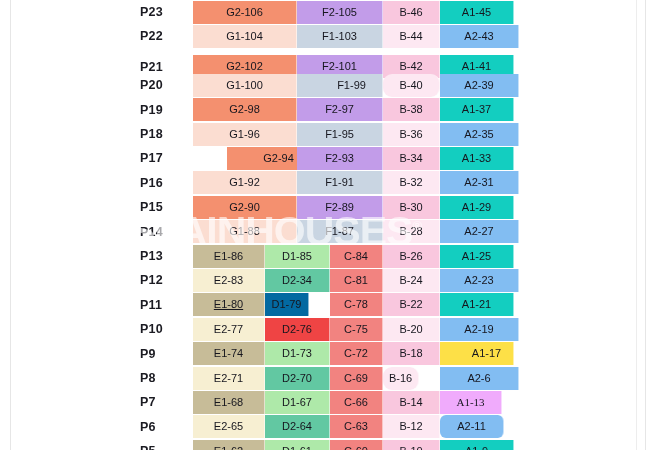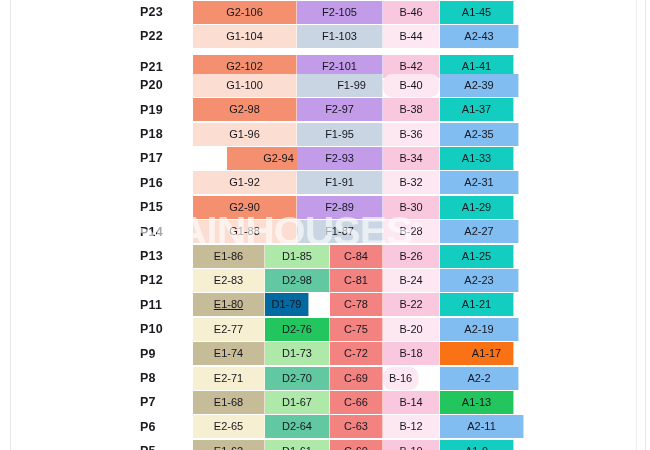--- a/index.html
+++ b/index.html
@@ -131,72 +131,72 @@
         <div class="lbl" style="color: rgb(27, 27, 34);">P13</div>
         <div class="cell" style="left: 193px; width: 72px; background: rgb(199, 188, 152); color: rgb(22, 22, 30);">E1-86</div>
         <div class="cell" style="left: 265px; width: 65px; background: rgb(174, 233, 169); color: rgb(22, 22, 30);">D1-85</div>
         <div class="cell" style="left: 330px; width: 53px; background: rgb(242, 131, 128); color: rgb(22, 22, 30);">C-84</div>
         <div class="cell" style="left: 383px; width: 57px; background: rgb(249, 199, 222); color: rgb(22, 22, 30);">B-26</div>
         <div class="cell" style="left: 440px; width: 74px; background: rgb(19, 206, 192); color: rgb(22, 22, 30);">A1-25</div>
       </div>
       <div class="row" style="top: 268.4px;">
         <div class="lbl" style="color: rgb(27, 27, 34);">P12</div>
         <div class="cell" style="left: 193px; width: 72px; background: rgb(247, 239, 210); color: rgb(22, 22, 30);">E2-83</div>
-        <div class="cell" style="left: 265px; width: 65px; background: rgb(98, 200, 162); color: rgb(22, 22, 30);">D2-98</div>
+        <div class="cell" style="left: 265px; width: 65px; background: rgb(98, 200, 162); color: rgb(22, 22, 30);">D2-34</div>
         <div class="cell" style="left: 330px; width: 53px; background: rgb(242, 131, 128); color: rgb(22, 22, 30);">C-81</div>
         <div class="cell" style="left: 383px; width: 57px; background: rgb(253, 232, 242); color: rgb(22, 22, 30);">B-24</div>
         <div class="cell" style="left: 440px; width: 79px; background: rgb(130, 189, 242); color: rgb(22, 22, 30);">A2-23</div>
       </div>
       <div class="row" style="top: 292.8px;">
         <div class="lbl" style="color: rgb(27, 27, 34);">P11</div>
         <div class="cell" style="left: 193px; width: 72px; background: rgb(199, 188, 152); color: rgb(22, 22, 30); text-decoration: underline;">E1-80</div>
         <div class="cell" style="left: 265px; width: 44px; background: #0369a1; color: rgb(22, 22, 30);">D1-79</div>
         <div class="cell" style="left: 330px; width: 53px; background: rgb(242, 131, 128); color: rgb(22, 22, 30);">C-78</div>
         <div class="cell" style="left: 383px; width: 57px; background: rgb(249, 199, 222); color: rgb(22, 22, 30);">B-22</div>
         <div class="cell" style="left: 440px; width: 74px; background: rgb(19, 206, 192); color: rgb(22, 22, 30);">A1-21</div>
       </div>
       <div class="row" style="top: 317.2px;">
         <div class="lbl" style="color: rgb(27, 27, 34);">P10</div>
         <div class="cell" style="left: 193px; width: 72px; background: rgb(247, 239, 210); color: rgb(22, 22, 30);">E2-77</div>
-        <div class="cell" style="left: 265px; width: 65px; background: #22c55e; color: rgb(22, 22, 30);">D2-76</div>
+        <div class="cell" style="left: 265px; width: 65px; background: #ef4444; color: rgb(22, 22, 30);">D2-76</div>
         <div class="cell" style="left: 330px; width: 53px; background: rgb(242, 131, 128); color: rgb(22, 22, 30);">C-75</div>
         <div class="cell" style="left: 383px; width: 57px; background: rgb(253, 232, 242); color: rgb(22, 22, 30);">B-20</div>
         <div class="cell" style="left: 440px; width: 79px; background: rgb(130, 189, 242); color: rgb(22, 22, 30);">A2-19</div>
       </div>
       <div class="row" style="top: 341.6px;">
         <div class="lbl" style="color: rgb(27, 27, 34);">P9</div>
         <div class="cell" style="left: 193px; width: 72px; background: rgb(199, 188, 152); color: rgb(22, 22, 30);">E1-74</div>
         <div class="cell" style="left: 265px; width: 65px; background: rgb(174, 233, 169); color: rgb(22, 22, 30);">D1-73</div>
         <div class="cell" style="left: 330px; width: 53px; background: rgb(242, 131, 128); color: rgb(22, 22, 30);">C-72</div>
         <div class="cell" style="left: 383px; width: 57px; background: rgb(249, 199, 222); color: rgb(22, 22, 30);">B-18</div>
-        <div class="cell" style="left: 440px; width: 74px; background: #f97316; color: rgb(22, 22, 30); padding-left: 20px;">A1-17</div>
+        <div class="cell" style="left: 440px; width: 74px; background: #fde047; color: rgb(22, 22, 30); padding-left: 20px;">A1-17</div>
       </div>
       <div class="row" style="top: 366px;">
         <div class="lbl" style="color: rgb(27, 27, 34);">P8</div>
         <div class="cell" style="left: 193px; width: 72px; background: rgb(247, 239, 210); color: rgb(22, 22, 30);">E2-71</div>
         <div class="cell" style="left: 265px; width: 65px; background: rgb(98, 200, 162); color: rgb(22, 22, 30);">D2-70</div>
         <div class="cell" style="left: 330px; width: 53px; background: rgb(242, 131, 128); color: rgb(22, 22, 30);">C-69</div>
         <div class="cell" style="left: 383px; width: 36px; background: rgb(253, 232, 242); color: rgb(22, 22, 30); border-radius: 9px;">B-16</div>
-        <div class="cell" style="left: 440px; width: 79px; background: rgb(130, 189, 242); color: rgb(22, 22, 30);">A2-2</div>
+        <div class="cell" style="left: 440px; width: 79px; background: rgb(130, 189, 242); color: rgb(22, 22, 30);">A2-6</div>
       </div>
       <div class="row" style="top: 390.4px;">
         <div class="lbl" style="color: rgb(27, 27, 34);">P7</div>
         <div class="cell" style="left: 193px; width: 72px; background: rgb(199, 188, 152); color: rgb(22, 22, 30);">E1-68</div>
         <div class="cell" style="left: 265px; width: 65px; background: rgb(174, 233, 169); color: rgb(22, 22, 30);">D1-67</div>
         <div class="cell" style="left: 330px; width: 53px; background: rgb(242, 131, 128); color: rgb(22, 22, 30);">C-66</div>
         <div class="cell" style="left: 383px; width: 57px; background: rgb(249, 199, 222); color: rgb(22, 22, 30);">B-14</div>
-        <div class="cell" style="left: 440px; width: 74px; background: #22c55e; color: rgb(22, 22, 30);">A1-13</div>
+        <div class="cell" style="left: 440px; width: 62px; background: #f0abfc; color: rgb(22, 22, 30); font-family: Liberation Serif, serif;">A1-13</div>
       </div>
       <div class="row" style="top: 414.8px;">
         <div class="lbl" style="color: rgb(27, 27, 34);">P6</div>
         <div class="cell" style="left: 193px; width: 72px; background: rgb(247, 239, 210); color: rgb(22, 22, 30);">E2-65</div>
         <div class="cell" style="left: 265px; width: 65px; background: rgb(98, 200, 162); color: rgb(22, 22, 30);">D2-64</div>
         <div class="cell" style="left: 330px; width: 53px; background: rgb(242, 131, 128); color: rgb(22, 22, 30);">C-63</div>
         <div class="cell" style="left: 383px; width: 57px; background: rgb(253, 232, 242); color: rgb(22, 22, 30);">B-12</div>
-        <div class="cell" style="left: 440px; width: 84px; background: rgb(130, 189, 242); color: rgb(22, 22, 30);">A2-11</div>
+        <div class="cell" style="left: 440px; width: 64px; background: rgb(130, 189, 242); color: rgb(22, 22, 30); border-radius: 6px;">A2-11</div>
       </div>
       <div class="row" style="top: 439.2px;">
         <div class="lbl" style="color: rgb(27, 27, 34);">P5</div>
         <div class="cell" style="left: 193px; width: 72px; background: rgb(199, 188, 152); color: rgb(22, 22, 30);">E1-62</div>
         <div class="cell" style="left: 265px; width: 65px; background: rgb(174, 233, 169); color: rgb(22, 22, 30);">D1-61</div>
         <div class="cell" style="left: 330px; width: 53px; background: rgb(242, 131, 128); color: rgb(22, 22, 30);">C-60</div>
         <div class="cell" style="left: 383px; width: 57px; background: rgb(249, 199, 222); color: rgb(22, 22, 30);">B-10</div>
         <div class="cell" style="left: 440px; width: 74px; background: rgb(19, 206, 192); color: rgb(22, 22, 30);">A1-9</div>
       </div>
     </div>

